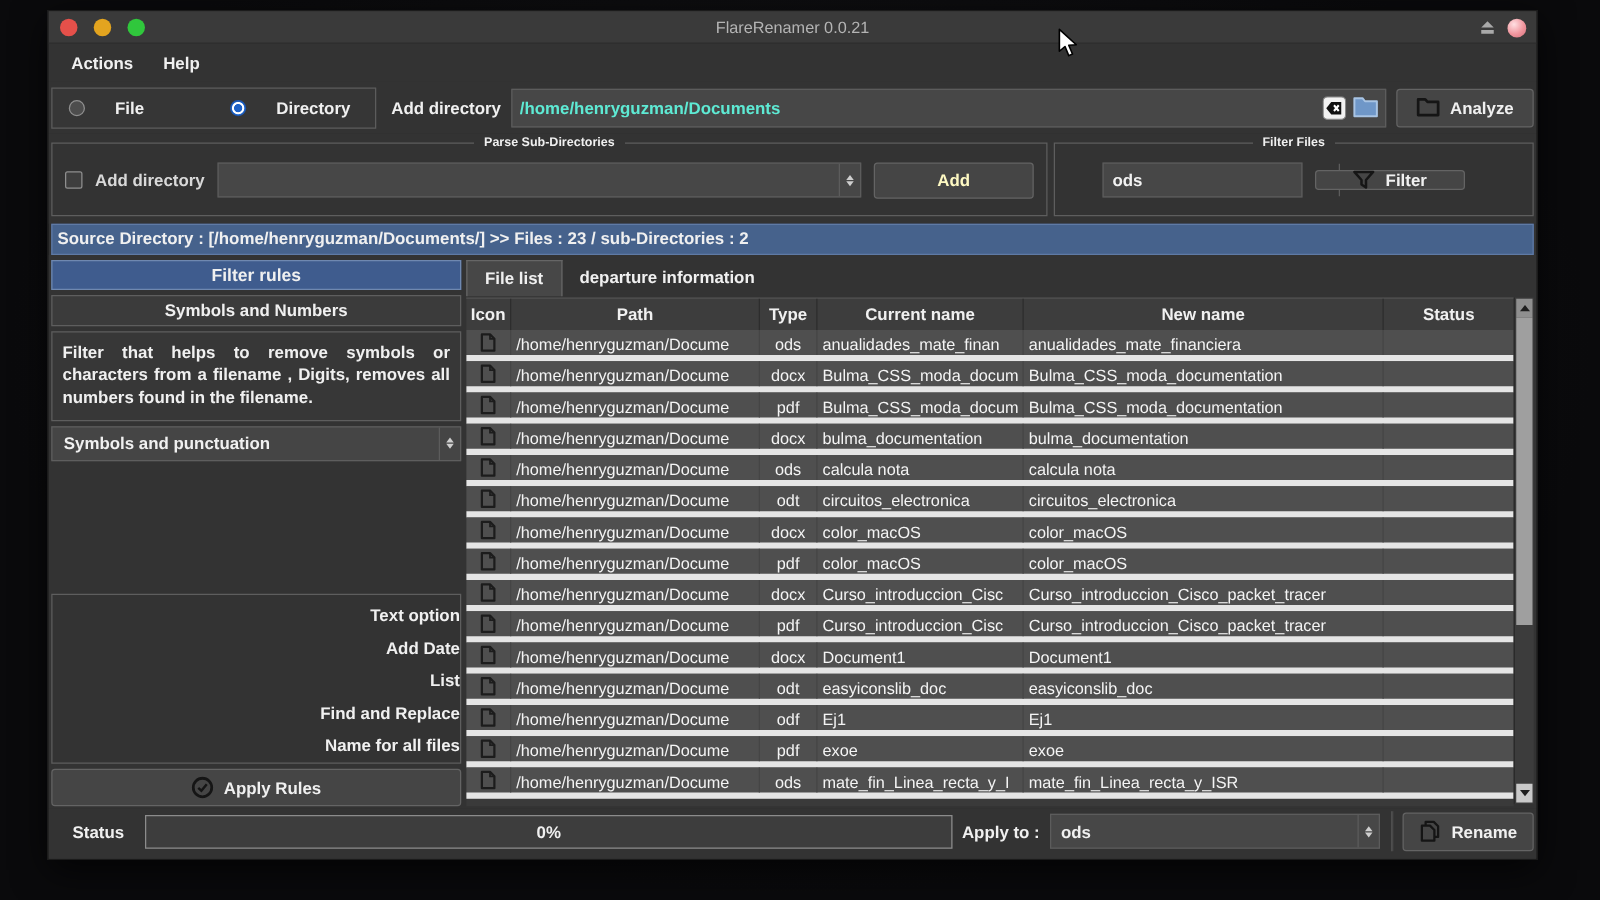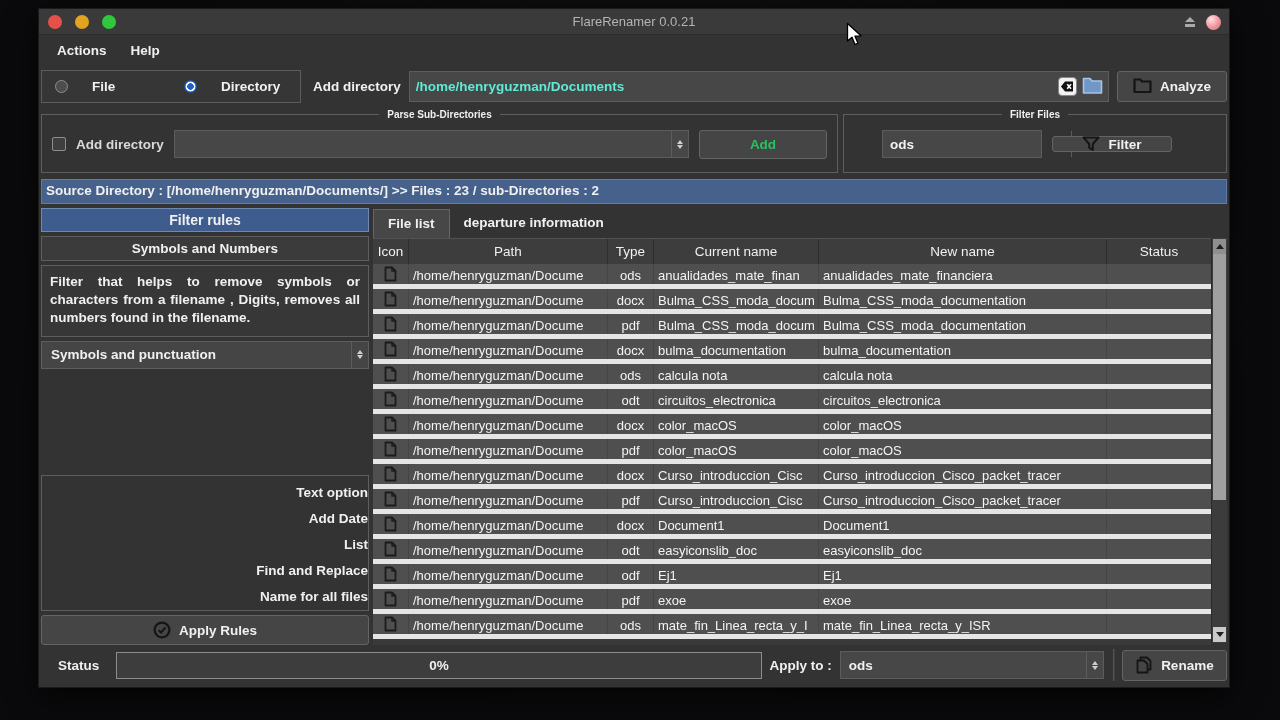--- a/index.html
+++ b/index.html
@@ -61,21 +61,21 @@
   .spin-box { height:28px; background:#474747; border:1px solid #5c5c5c; display:flex; align-items:center; }
   .spin-box.grow { flex:1; }
   .spin-box input { flex:1; height:100%; background:transparent; border:none; outline:none; color:#f2f2f2;
                     font-family:"Liberation Sans",sans-serif; font-size:13.5px; font-weight:bold; padding-left:7px; }
   .spin-box .val { flex:1; padding-left:8px; font-size:13.5px; font-weight:bold; }
   .spinner { width:17px; height:100%; border-left:1px solid #5c5c5c; display:flex; flex-direction:column;
              align-items:center; justify-content:center; gap:1px; }
   .spinner i { display:block; width:0; height:0; border-left:3.5px solid transparent; border-right:3.5px solid transparent; }
   .spinner .up { border-bottom:4px solid #cfcfcf; }
   .spinner .dn { border-top:4px solid #cfcfcf; }
-  .btn.add { width:128px; height:29px; color:#22c55e; }
+  .btn.add { width:128px; height:29px; color:#fef9c3; }
   .btn.filterbtn { width:120px; height:16px; }
   .fs.filter .spin-box { width:160px; margin-left:28px; }
 
   
   .source-bar { height:25px; flex:0 0 25px; margin:0 2px; background:#46628c; border:1px solid #5f7aa5;
                 font-size:13.5px; font-weight:bold; line-height:22px; padding-left:4px; white-space:nowrap; overflow:hidden; }
 
   
   .main { flex:1; display:flex; gap:4px; padding:4px 2px 2px; background:#333333; min-height:0; }
 
@@ -90,25 +90,25 @@
   .sb-dropdown { height:28px; flex:0 0 28px; margin-top:4px; background:#454545; border:1px solid #5e5e5e;
                  display:flex; align-items:center; }
   .sb-dropdown .val { flex:1; padding-left:9px; font-size:13.5px; font-weight:bold; }
   .sb-spacer { flex:1; }
   .sb-list { flex:0 0 132px; border:1px solid #5e5e5e; padding-top:4px; display:flex; flex-direction:column; }
   .sb-item { height:26px; line-height:26px; text-align:right; font-size:13.5px; font-weight:bold; }
   .btn.apply { height:30px; flex:0 0 30px; margin-top:4px; border-radius:3px; }
 
   
   .table-area { flex:1; position:relative; display:flex; flex-direction:column; min-width:0; }
-  .tabbar { height:30px; flex:0 0 30px; display:flex; align-items:center; }
+  .tabbar { height:30px; flex:0 0 30px; display:flex; align-items:flex-start; }
   .tab { padding:0 14px; height:29px; line-height:28px; font-size:13.5px; font-weight:bold; white-space:nowrap; }
   .tab.active { background:#474747; border:1px solid #666; border-bottom:none; }
   .thead { height:26px; flex:0 0 26px; display:flex; background:#3d3d3d; margin-right:16px; border-top:1px solid #525252; }
-  .th { line-height:25px; text-align:center; font-size:13.5px; font-weight:normal; border-right:1px solid #2d2d2d;
+  .th { line-height:25px; text-align:center; font-size:13.5px; font-weight:bold; border-right:1px solid #2d2d2d;
         overflow:hidden; white-space:nowrap; }
   .tbody { flex:1; overflow:hidden; margin-right:16px; background:#3a3a3a; }
   .trow { display:flex; height:25px; background:#4f4f4f; border-bottom:5px solid #e5e5e5; }
   .td { font-size:13px; line-height:24px; padding:0 4px; border-right:1px solid #454545;
         overflow:hidden; white-space:nowrap; color:#f4f4f4; }
   .c-icon { width:36px; flex:0 0 36px; display:flex; align-items:center; justify-content:center; }
   .c-path { width:199px; flex:0 0 199px; }
   .c-type { width:46px; flex:0 0 46px; text-align:center; }
   .c-current { width:165px; flex:0 0 165px; }
   .c-new { width:288px; flex:0 0 288px; }

